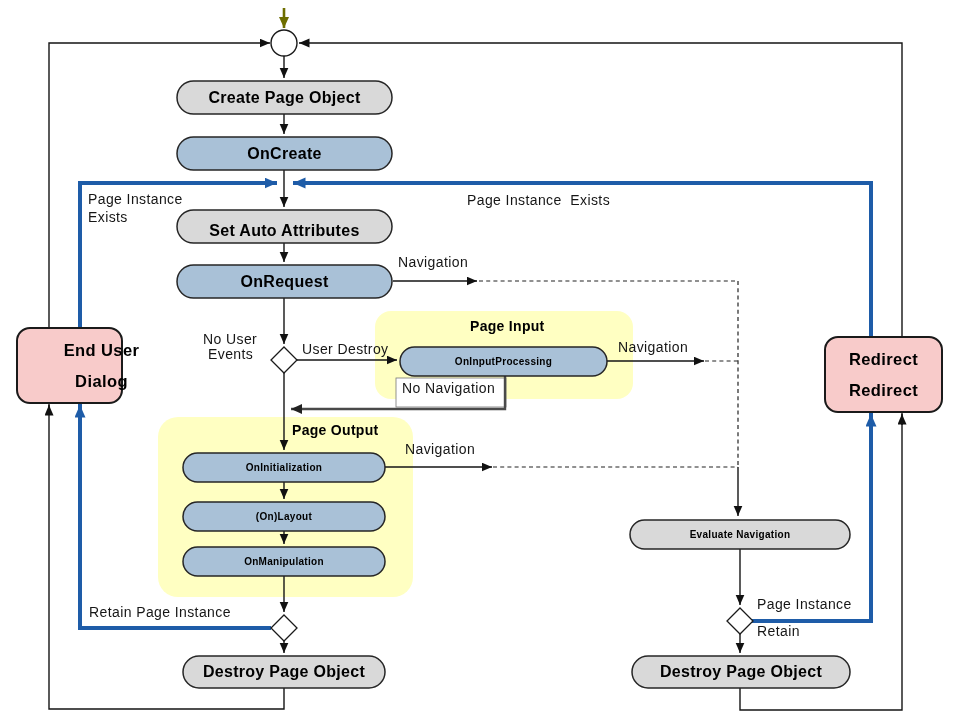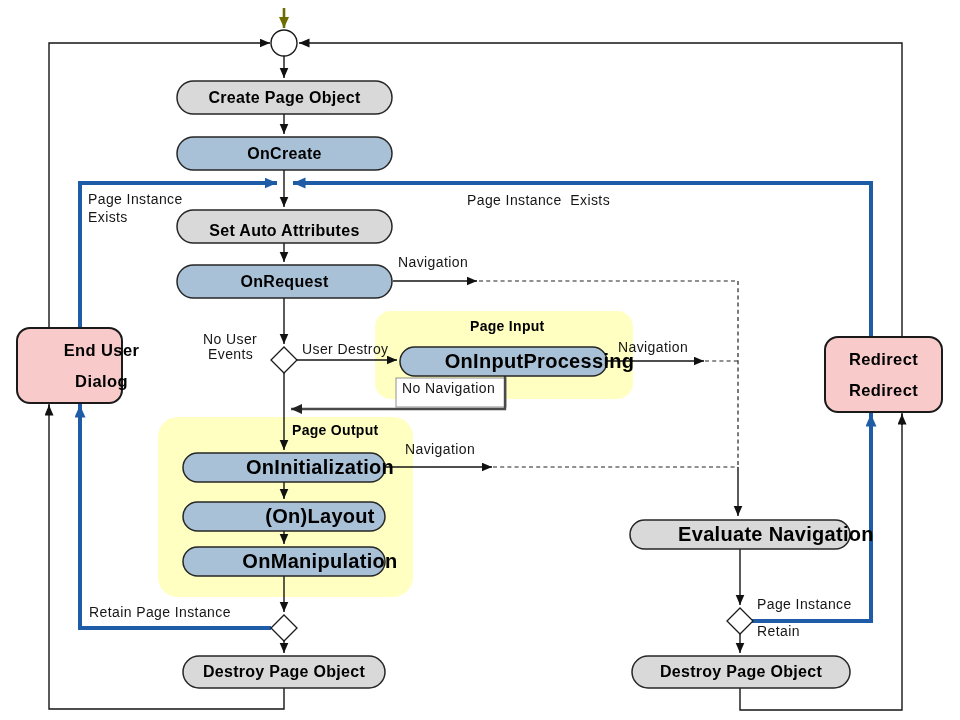--- a/index.html
+++ b/index.html
@@ -4,21 +4,21 @@
 <style>
   html,body{margin:0;padding:0;background:#fff;}
   #stage{position:relative;width:960px;height:720px;background:#fff;
          font-family:"Liberation Sans",sans-serif;overflow:hidden;}
   #stage svg{position:absolute;left:0;top:0;}
   .label{position:absolute;font-size:14px;color:#161616;white-space:pre;
          letter-spacing:0.4px;line-height:15px;}
   .node-label{position:absolute;display:flex;align-items:center;justify-content:center;
          font-weight:bold;color:#000;white-space:pre;letter-spacing:0.3px;}
   .fs16{font-size:16px;}
-  .fs15{font-size:20px;margin-left:36px;}
+  .fs15{font-size:10px;}
   .two-line{flex-direction:column;font-size:16.5px;line-height:31px;letter-spacing:0.4px;}
   .region-label{position:absolute;font-weight:bold;font-size:14px;color:#000;
          white-space:pre;letter-spacing:0.3px;}
 </style>
 </head>
 <body>
 
 <div id="stage">
 
 <svg width="960" height="720" viewBox="0 0 960 720">

